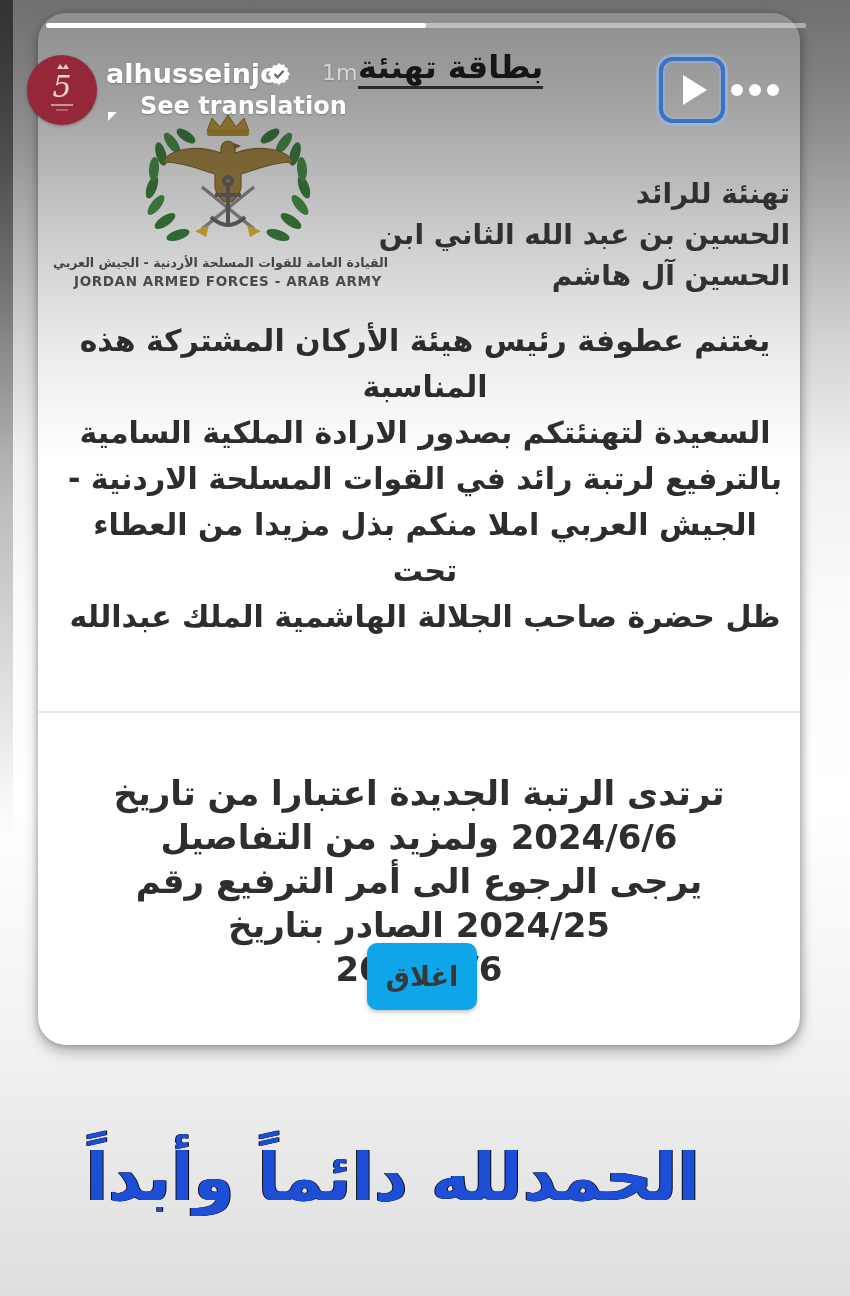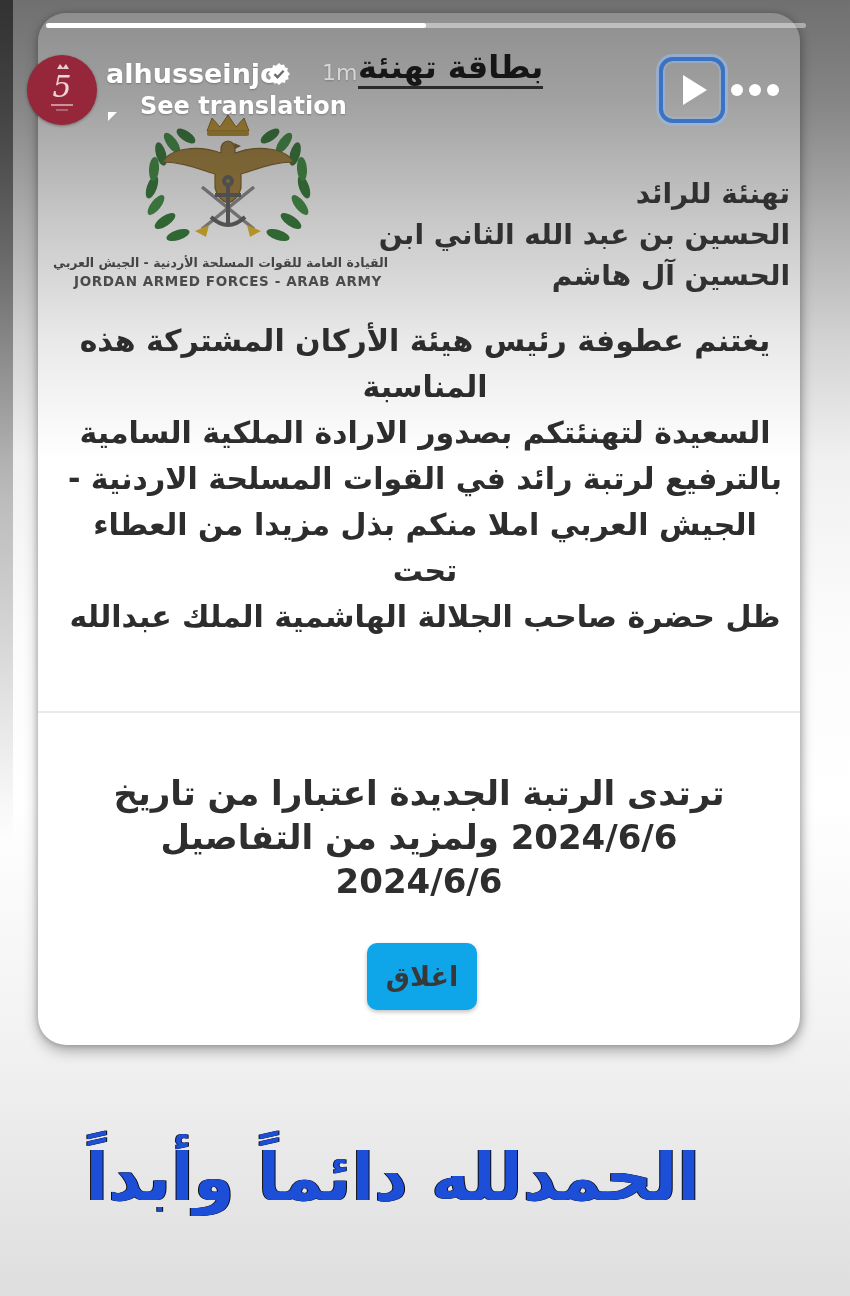--- a/index.html
+++ b/index.html
@@ -145,20 +145,21 @@
       <div>السعيدة لتهنئتكم بصدور الارادة الملكية السامية</div>
       <div>بالترفيع لرتبة رائد في القوات المسلحة الاردنية -</div>
       <div>الجيش العربي املا منكم بذل مزيدا من العطاء تحت</div>
       <div>ظل حضرة صاحب الجلالة الهاشمية الملك عبدالله</div>
     </div>
 
     <div class="divider"></div>
 
     <div class="details-text">
       <div>ترتدى الرتبة الجديدة اعتبارا من تاريخ 2024/6/6 ولمزيد من التفاصيل</div>
+      <div>يرجى الرجوع الى أمر الترفيع رقم 2024/25 الصادر بتاريخ</div>
       <div>2024/6/6</div>
     </div>
 
     <button class="close-btn">اغلاق</button>
   </div>
 </div>
 
 <div class="top-overlay"></div>
 
 <div class="progress-track">

